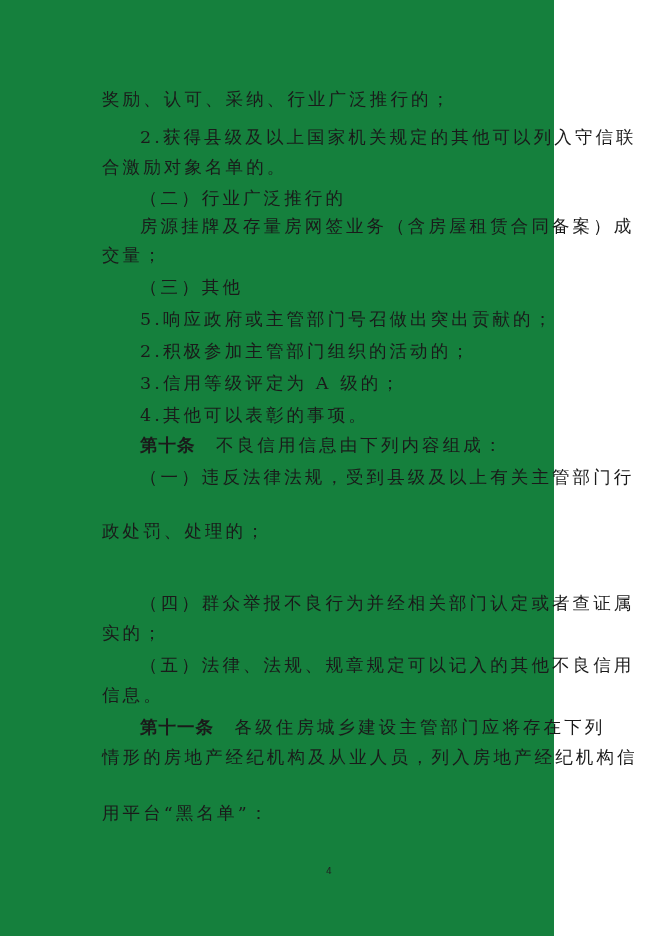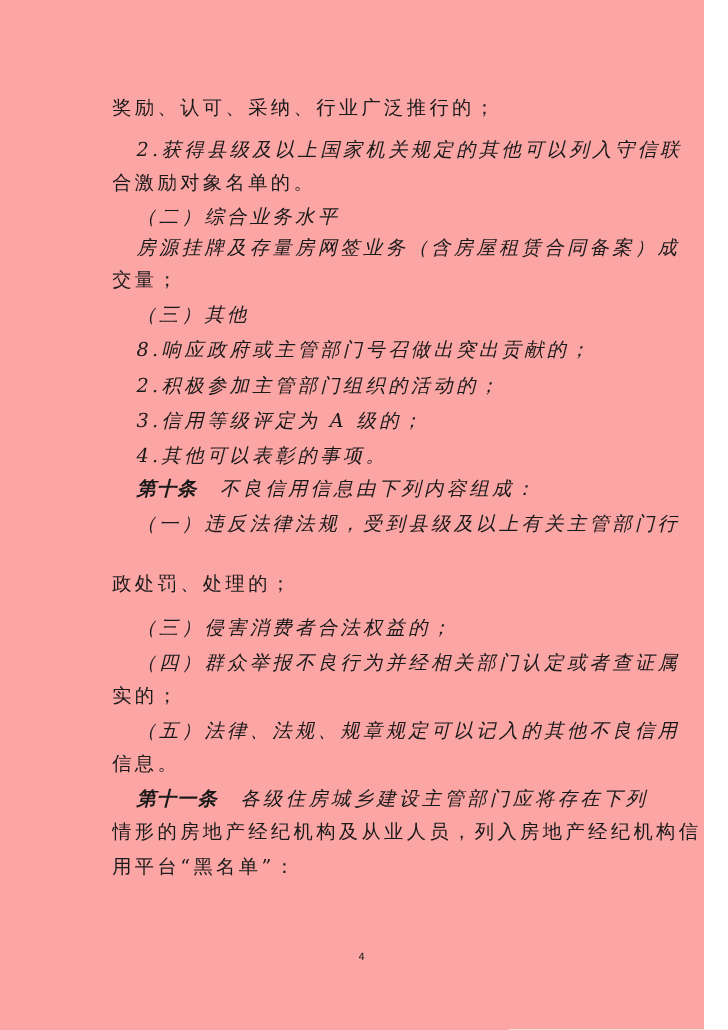--- a/index.html
+++ b/index.html
@@ -1,52 +1,51 @@
 <!DOCTYPE html>
 <html><head>
 <meta charset="utf-8">
 <style>
   html, body { margin: 0; padding: 0; background: #ffffff; }
   body { width: 662px; height: 936px; position: relative; overflow: hidden; }
   .page {
-    position: absolute; left: 0; top: 0; width: 640px; height: 936px; background: #fca5a5;
+    position: absolute; left: 0; top: 0; width: 554px; height: 936px; background: #15803d;
   }
   .line {
     position: absolute; left: 102px; width: 460px;
     font-family: "DejaVu Serif", "Liberation Serif", serif;
     font-size: 17.5px; color: #1a1a1a; letter-spacing: 3.1px;
     white-space: nowrap; line-height: 22px;
   }
-  .indent { left: 124px; font-style: italic; }
+  .indent { left: 140px; }
   .bold { font-family: "DejaVu Sans", "Liberation Sans", sans-serif; font-weight: bold; letter-spacing: 1px; }
   .page-number {
     position: absolute; left: 326px; top: 866px; font-family: "DejaVu Sans", sans-serif;
     font-size: 9px; color: #222;
   }
 </style>
 </head>
 <body>
 
 <div class="page">
   <div class="line" style="top:88px">奖励、认可、采纳、行业广泛推行的；</div>
   <div class="line indent" style="top:126px">2.获得县级及以上国家机关规定的其他可以列入守信联</div>
   <div class="line" style="top:156px">合激励对象名单的。</div>
-  <div class="line indent" style="top:187px">（二）综合业务水平</div>
+  <div class="line indent" style="top:187px">（二）行业广泛推行的</div>
   <div class="line indent" style="top:215px">房源挂牌及存量房网签业务（含房屋租赁合同备案）成</div>
   <div class="line" style="top:244px">交量；</div>
   <div class="line indent" style="top:276px">（三）其他</div>
-  <div class="line indent" style="top:308px">8.响应政府或主管部门号召做出突出贡献的；</div>
+  <div class="line indent" style="top:308px">5.响应政府或主管部门号召做出突出贡献的；</div>
   <div class="line indent" style="top:340px">2.积极参加主管部门组织的活动的；</div>
   <div class="line indent" style="top:372px">3.信用等级评定为 A 级的；</div>
   <div class="line indent" style="top:404px">4.其他可以表彰的事项。</div>
   <div class="line indent" style="top:466px">（一）违反法律法规，受到县级及以上有关主管部门行</div>
   <div class="line indent" style="top:434px"><span class="bold">第十条</span><span>　不良信用信息由下列内容组成：</span></div>
   <div class="line" style="top:520px">政处罚、处理的；</div>
-  <div class="line indent" style="top:560px">（三）侵害消费者合法权益的；</div>
   <div class="line indent" style="top:592px">（四）群众举报不良行为并经相关部门认定或者查证属</div>
   <div class="line" style="top:622px">实的；</div>
   <div class="line indent" style="top:654px">（五）法律、法规、规章规定可以记入的其他不良信用</div>
   <div class="line indent" style="top:716px"><span class="bold">第十一条</span><span>　各级住房城乡建设主管部门应将存在下列</span></div>
   <div class="line" style="top:684px">信息。</div>
   <div class="line" style="top:746px">情形的房地产经纪机构及从业人员，列入房地产经纪机构信</div>
-  <div class="line" style="top:778px">用平台“黑名单”：</div>
+  <div class="line" style="top:802px">用平台“黑名单”：</div>
   <div class="page-number">4</div>
 </div>
 
 </body></html>

